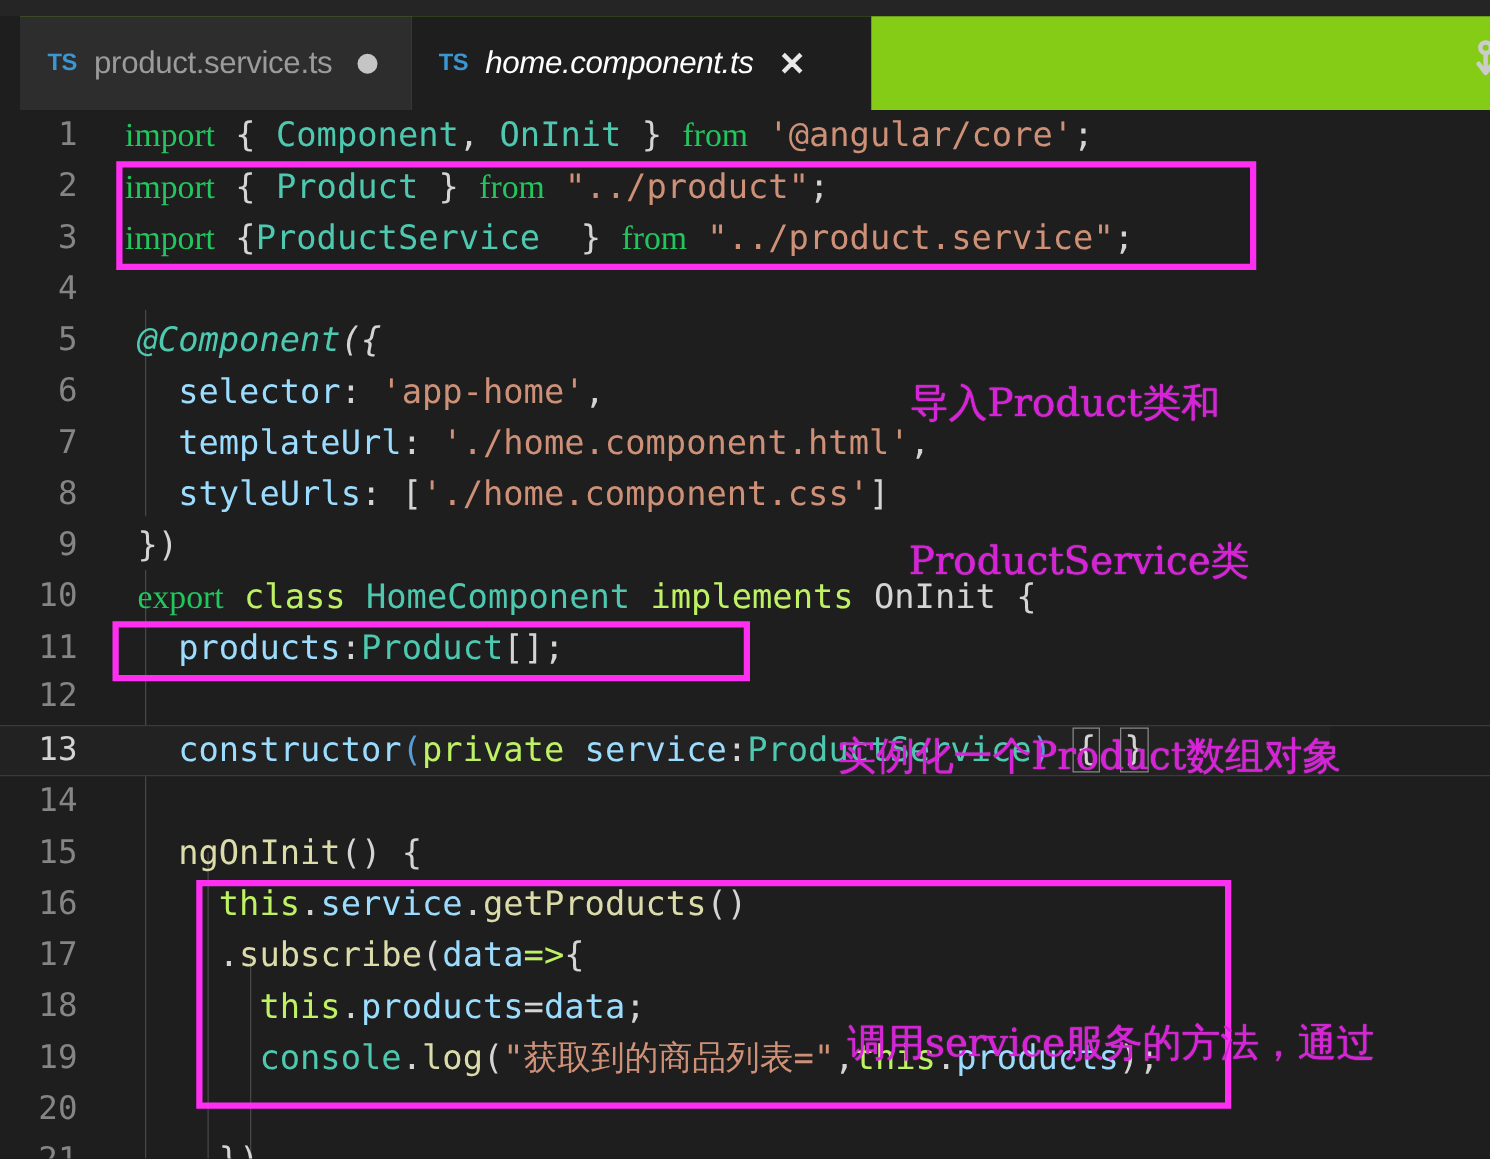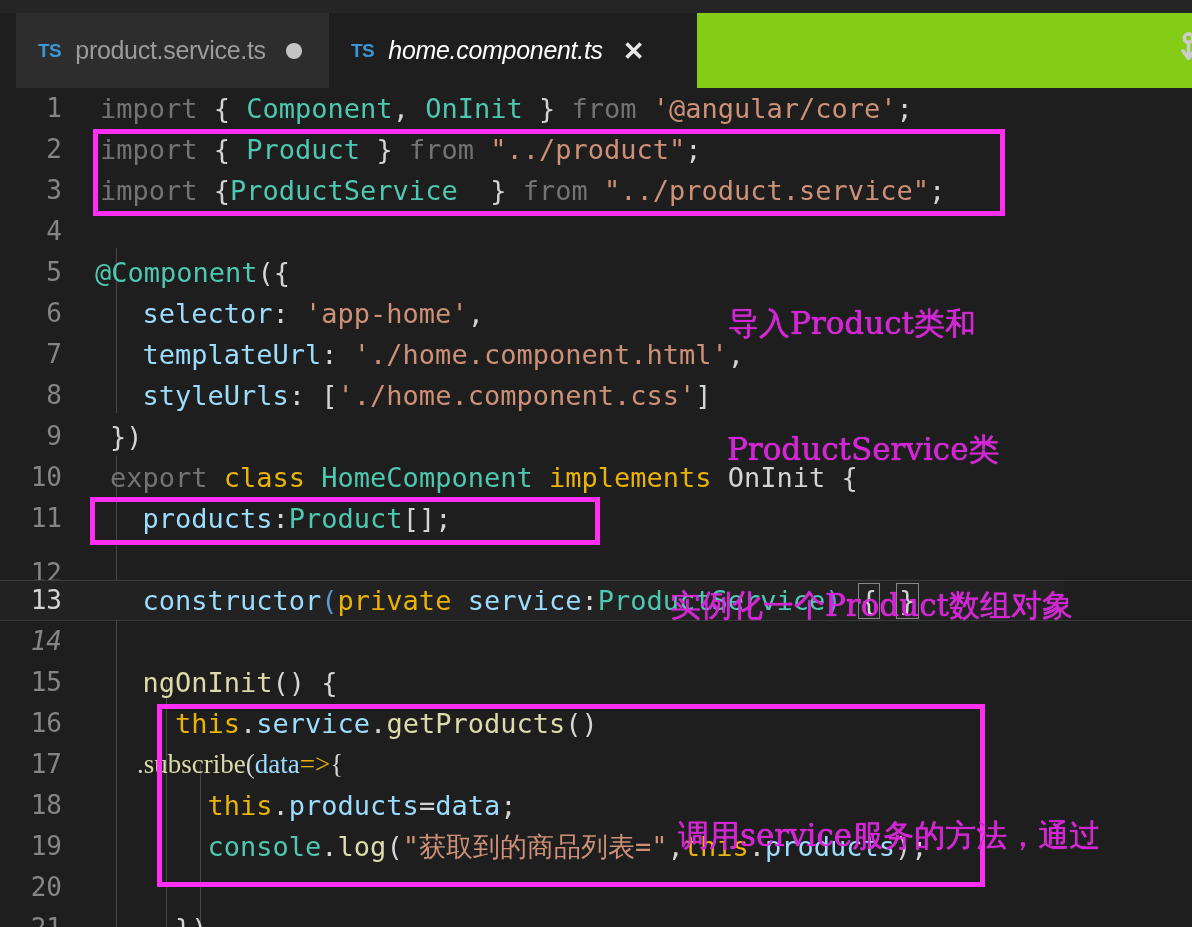--- a/index.html
+++ b/index.html
@@ -133,22 +133,22 @@
   }
 
   
   .guide {
     position: absolute;
     width: 1px;
     background: #474747;
   }
 
   
-  .kw      { color: #737373; }  
-  .kw2     { color: #eab308; }  
+  .kw      { color: #22c55e; font-family: Liberation Serif, serif; }  
+  .kw2     { color: #bef264; }  
   .type    { color: #4ec9b0; }  
   .str     { color: #ce9178; }  
   .fn      { color: #dcdcaa; }  
   .var     { color: #9cdcfe; }  
   .plain   { color: #d4d4d4; }  
   .deco    { color: #4ec9b0; }
 
   
   .brk {
     display: inline-block;
@@ -231,21 +231,21 @@
     <span class="ln">3</span>
     <span class="src"><span class="kw">import</span><span class="plain"> {</span><span class="type">ProductService</span><span class="plain">  } </span><span class="kw">from</span><span class="str"> "../product.service"</span><span class="plain">;</span></span>
   </div>
 
   <div class="code-line" style="top:123px; position:absolute; width:1192px;">
     <span class="ln">4</span>
   </div>
 
   <div class="code-line" style="top:164px; position:absolute; width:1192px;">
     <span class="ln">5</span>
-    <span class="src" style="left:95px;"><span class="deco">@Component</span><span class="plain">({</span></span>
+    <span class="src" style="left:110px;font-style:italic;"><span class="deco">@Component</span><span class="plain">({</span></span>
   </div>
 
   <div class="code-line" style="top:205px; position:absolute; width:1192px;">
     <span class="ln">6</span>
     <span class="src" style="left:110px;"><span class="var">  selector</span><span class="plain">: </span><span class="str">'app-home'</span><span class="plain">,</span></span>
   </div>
 
   <div class="code-line" style="top:246px; position:absolute; width:1192px;">
     <span class="ln">7</span>
     <span class="src" style="left:110px;"><span class="var">  templateUrl</span><span class="plain">: </span><span class="str">'./home.component.html'</span><span class="plain">,</span></span>
@@ -264,46 +264,46 @@
   <div class="code-line" style="top:369px; position:absolute; width:1192px;">
     <span class="ln">10</span>
     <span class="src" style="left:110px;"><span class="kw">export</span><span class="kw2"> class </span><span class="type">HomeComponent</span><span class="kw2"> implements </span><span class="plain">OnInit</span><span class="plain"> {</span></span>
   </div>
 
   <div class="code-line" style="top:410px; position:absolute; width:1192px;">
     <span class="ln">11</span>
     <span class="src" style="left:110px;"><span class="var">  products</span><span class="plain">:</span><span class="type">Product</span><span class="plain">[]</span><span class="plain">;</span></span>
   </div>
 
-  <div class="code-line" style="top:465px; position:absolute; width:1192px;">
+  <div class="code-line" style="top:449px; position:absolute; width:1192px;">
     <span class="ln">12</span>
   </div>
 
   <div class="code-line active" style="top:492px; position:absolute; width:1064px;">
     <span class="ln">13</span>
     <span class="src" style="left:110px;"><span class="fn" style="color:#9cdcfe;">  constructor</span><span class="plain" style="color:#569cd6;">(</span><span class="kw2">private</span><span class="plain"> </span><span class="var">service</span><span class="plain">:</span><span class="type">ProductService</span><span class="plain" style="color:#569cd6;">) </span><span class="brk">{</span><span class="plain"> </span><span class="brk">}</span></span>
   </div>
 
-  <div class="code-line" style="top:533px; position:absolute; width:972px;font-style:italic;">
+  <div class="code-line" style="top:533px; position:absolute; width:972px;">
     <span class="ln">14</span>
   </div>
 
   <div class="code-line" style="top:574px; position:absolute; width:1192px;">
     <span class="ln">15</span>
     <span class="src" style="left:110px;"><span class="fn">  ngOnInit</span><span class="plain">() </span><span class="plain">{</span></span>
   </div>
 
   <div class="code-line" style="top:615px; position:absolute; width:982px;">
     <span class="ln">16</span>
     <span class="src" style="left:110px;"><span class="kw2">    this</span><span class="plain">.</span><span class="var">service</span><span class="plain">.</span><span class="fn">getProducts</span><span class="plain">()</span></span>
   </div>
 
   <div class="code-line" style="top:656px; position:absolute; width:1192px;">
     <span class="ln">17</span>
-    <span class="src" style="left:110px;font-family:Liberation Serif, serif;"><span class="plain">    .</span><span class="fn">subscribe</span><span class="plain">(</span><span class="var">data</span><span class="kw2">=&gt;</span><span class="plain">{</span></span>
+    <span class="src" style="left:110px;"><span class="plain">    .</span><span class="fn">subscribe</span><span class="plain">(</span><span class="var">data</span><span class="kw2">=&gt;</span><span class="plain">{</span></span>
   </div>
 
   <div class="code-line" style="top:697px; position:absolute; width:1192px;">
     <span class="ln">18</span>
     <span class="src" style="left:110px;"><span class="kw2">      this</span><span class="plain">.</span><span class="var">products</span><span class="plain">=</span><span class="var">data</span><span class="plain">;</span></span>
   </div>
 
   <div class="code-line" style="top:738px; position:absolute; width:968px;">
     <span class="ln">19</span>
     <span class="src" style="left:110px;"><span class="type">      console</span><span class="plain">.</span><span class="fn">log</span><span class="plain">(</span><span class="str">"获取到的商品列表="</span><span class="plain">,</span><span class="kw2">this</span><span class="plain">.</span><span class="var">products</span><span class="plain">)</span><span class="plain">;</span></span>

